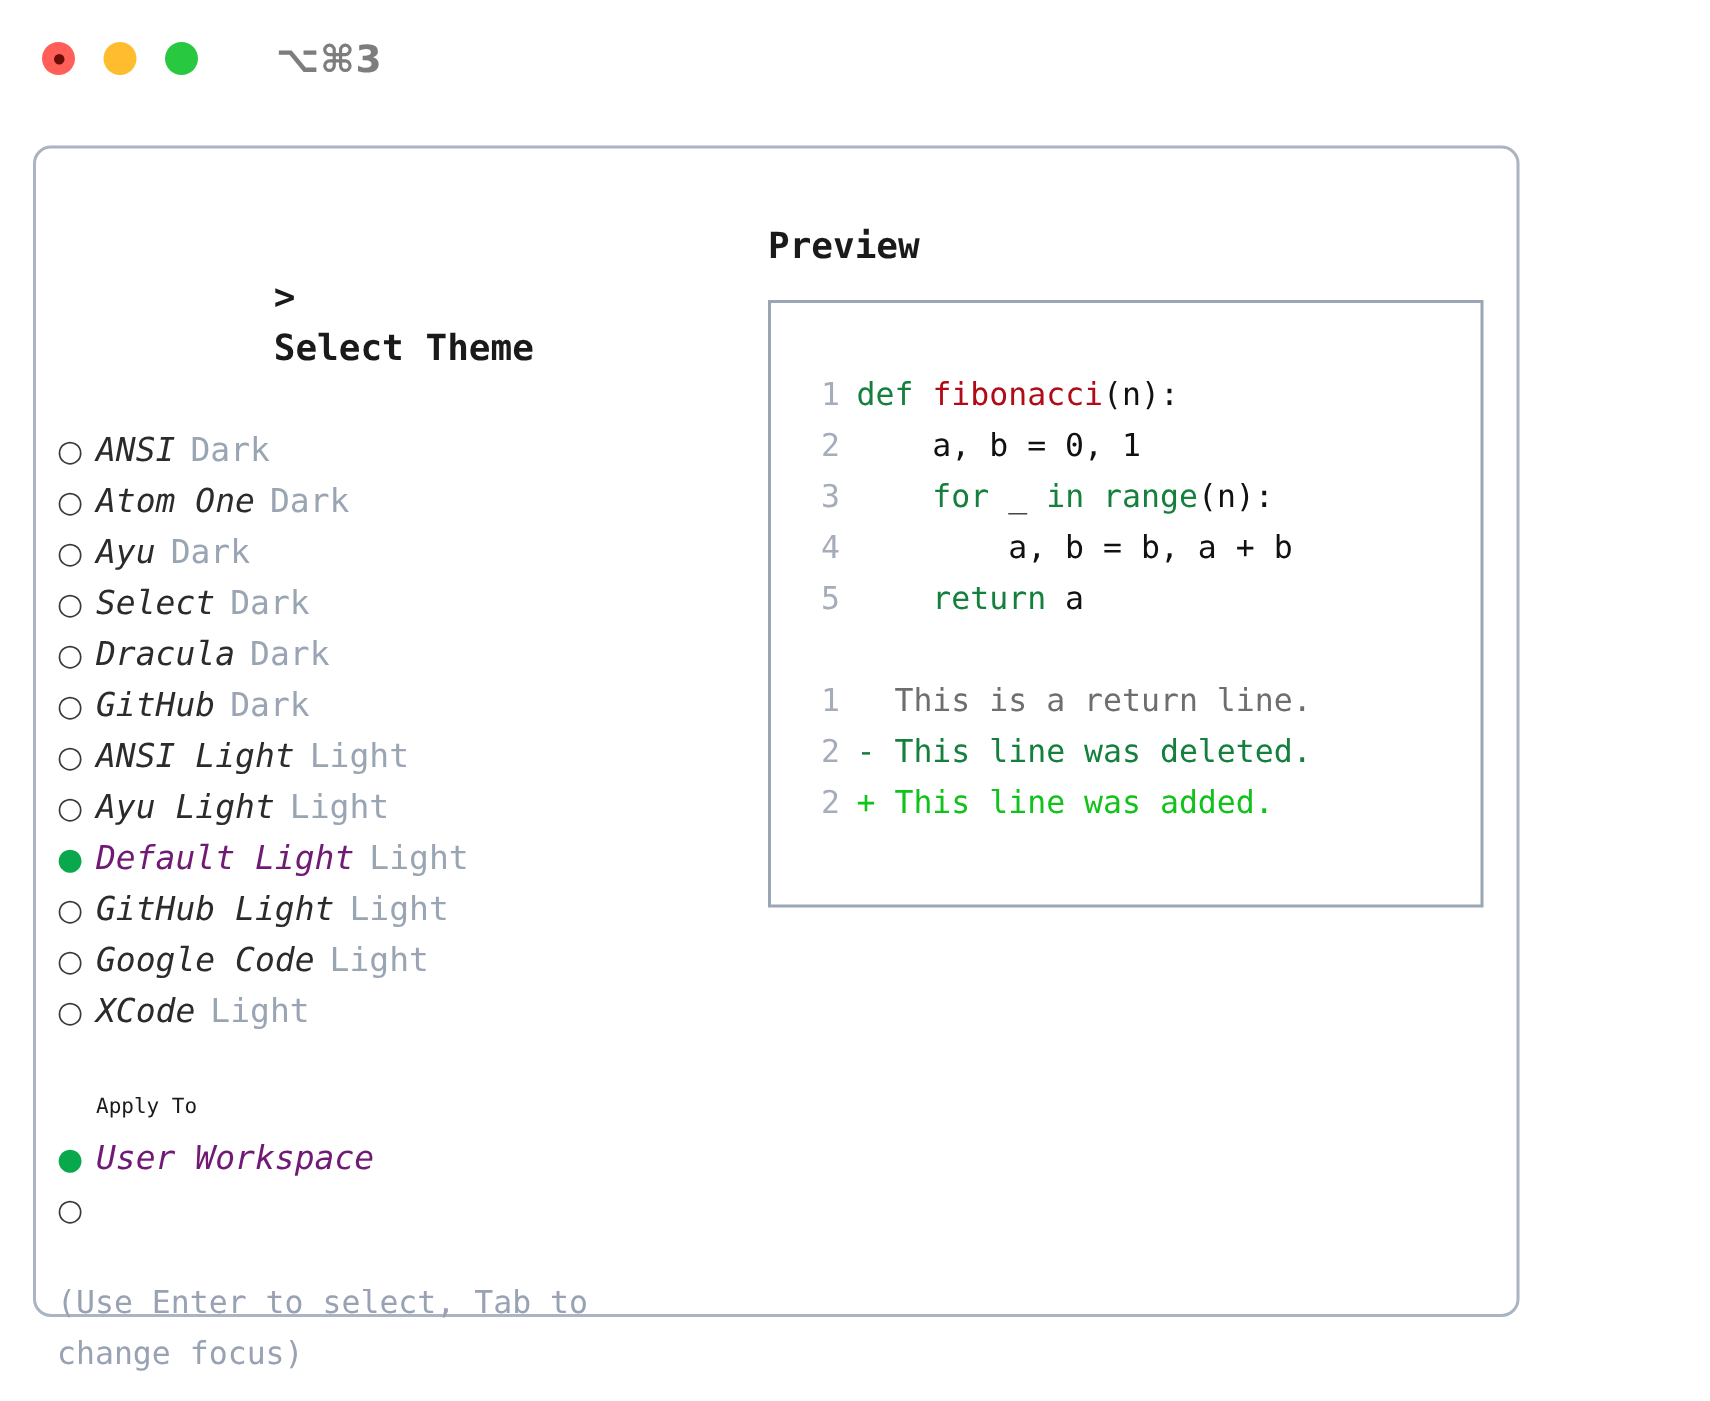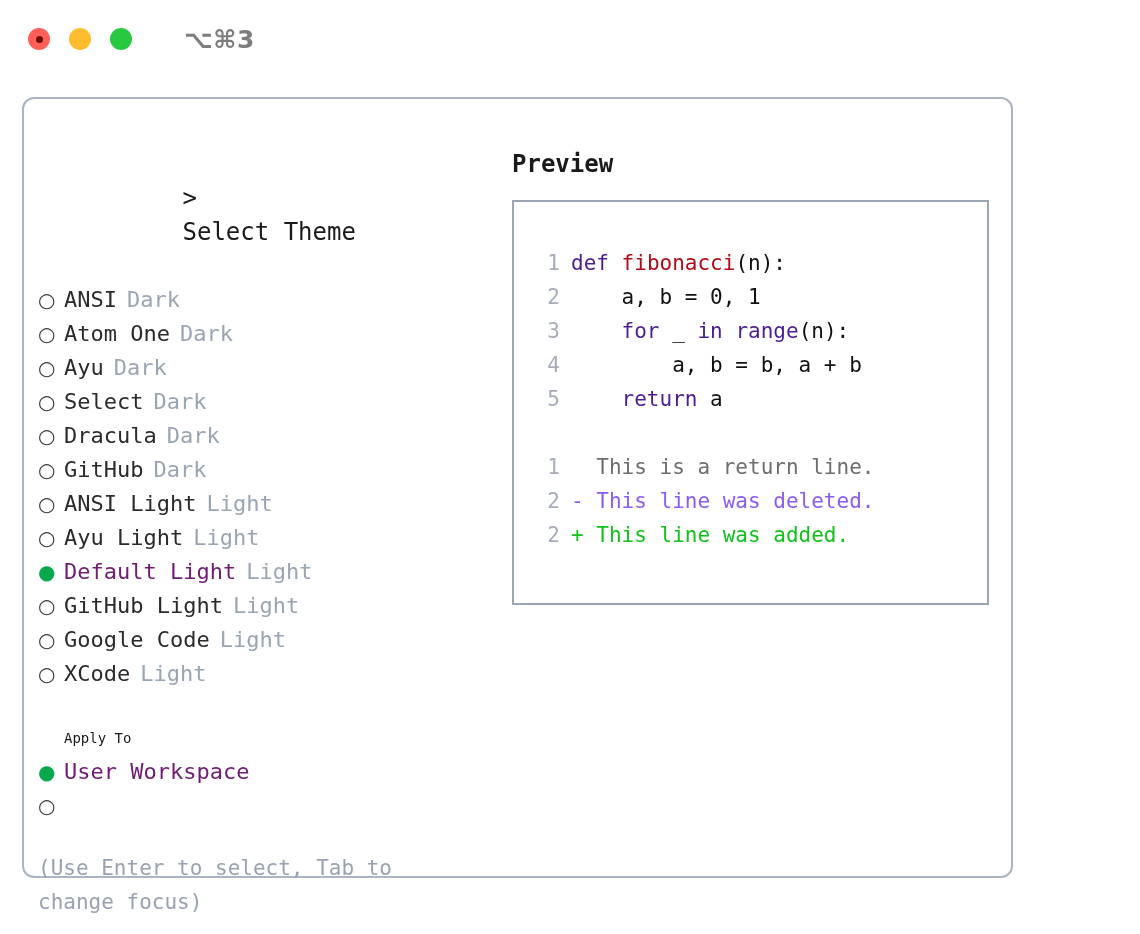--- a/index.html
+++ b/index.html
@@ -86,21 +86,21 @@
   
   #left-col {
     position: absolute;
     left: 14px;
     top: 48px;
     width: 440px;
   }
 
   .section-header {
     font-size: 24px;
-    font-weight: normal;
+    font-weight: bold;
     color: #1a1a1a;
     line-height: 34px;
     white-space: pre;
   }
   .section-header .caret { color: #1a1a1a; }
 
   .opt-row {
     display: flex;
     align-items: baseline;
     line-height: 34px;
@@ -110,21 +110,21 @@
   }
   .marker {
     display: inline-block;
     width: 26px;
     flex: 0 0 26px;
     font-size: 20px;
     color: #3a3a3a;
     font-family: "DejaVu Sans", "Liberation Sans", sans-serif;
   }
   .opt-row.selected .marker { color: #0aa84c; }
-  .opt-label { color: #2b2b2b; }
+  .opt-label { color: #2b2b2b; font-style: italic; }
   .opt-row.selected .opt-label { color: #701a75; }
   .opt-cat {
     color: #9aa5b4;
     margin-left: 10px;
   }
 
   .subsection-title {
     font-size: 14px;
     color: #1a1a1a;
     line-height: 34px;
@@ -176,27 +176,27 @@
   }
   .lineno {
     display: inline-block;
     width: 28px;
     flex: 0 0 28px;
     text-align: right;
     color: #a6adba;
     margin-right: 11px;
   }
   .code-text { color: #111111; }
-  .tok-kw    { color: #4c1d95; }
+  .tok-kw    { color: #15803d; }
   .tok-fn    { color: #b00b17; }
   .tok-plain { color: #111111; }
 
   .diff-gap { height: 34px; }
   .diff-ctx { color: #6e6e6e; }
-  .diff-del { color: #8b5cf6; }
+  .diff-del { color: #15803d; }
   .diff-add { color: #10c21a; }
 </style>
 </head>
 <body>
 
 <div id="window">
 
   <div id="titlebar">
     <div class="traffic-lights">
       <span class="light red"></span>

